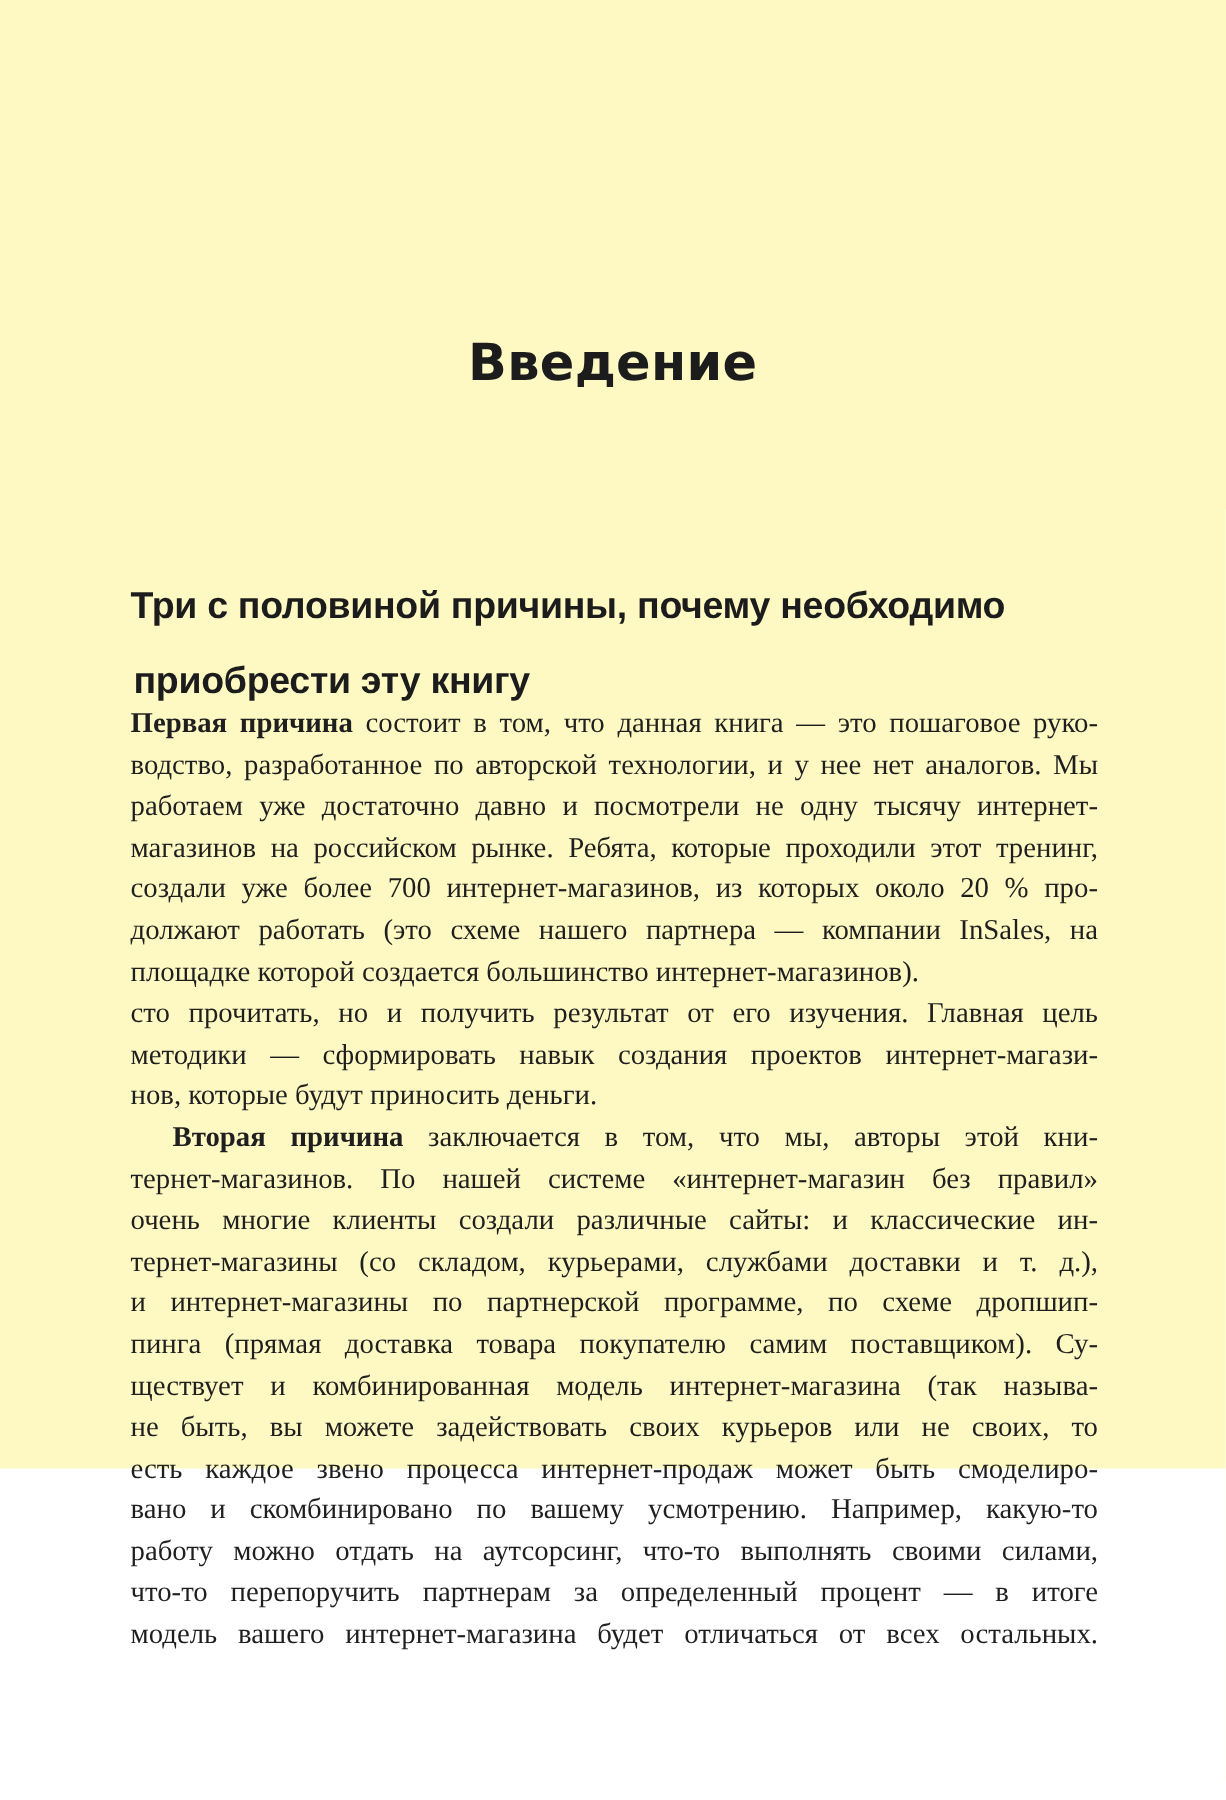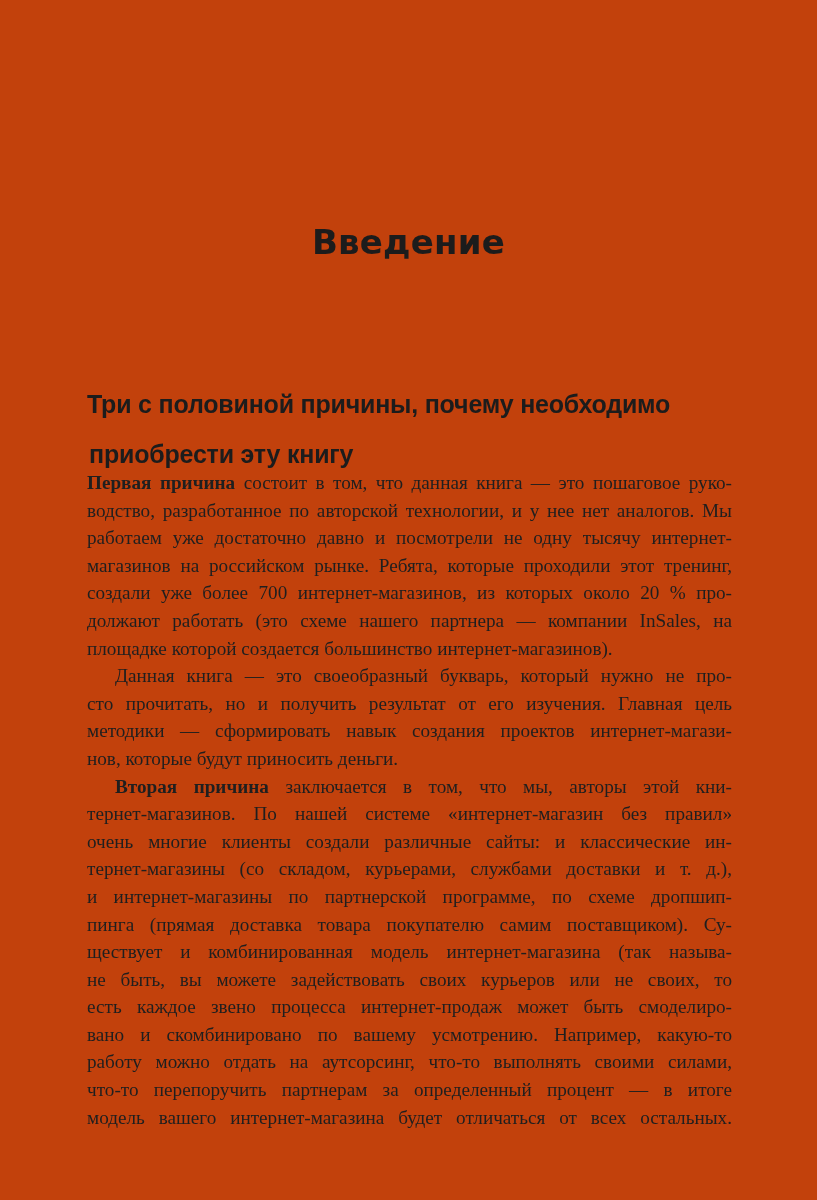--- a/index.html
+++ b/index.html
@@ -1,17 +1,17 @@
 <!DOCTYPE html>
 <html><head>
   <meta charset="utf-8">
   <style>
     html, body { margin: 0; padding: 0; background: #ffffff; }
     body { width: 817px; height: 1200px; position: relative; overflow: hidden; color: #1a1a1a; }
-    .page { position: absolute; left: 0; top: 0; width: 817px; height: 1200px; background: #c2410c; }
+    .page { position: absolute; left: 0; top: 0; width: 817px; height: 979px; background: #fef9c3; }
     .chapter-title {
       position: absolute; left: 0; top: 222px; width: 817px; text-align: center;
       font-family: "DejaVu Sans", sans-serif; font-weight: bold; font-size: 34px;
       letter-spacing: 0.2px; color: #1c1c1c; margin: 0;
     }
     .section-title {
       position: absolute; left: 87px; top: 388px; width: 660px;
       font-family: "Liberation Sans", sans-serif; font-weight: bold; font-size: 25px;
       line-height: 32px; color: #1c1c1c; margin: 0; letter-spacing: -0.2px;
     }
@@ -44,21 +44,20 @@
       <span class="line"><b class="lead">Первая причина</b><span> состоит в том, что данная книга — это пошаговое руко-</span></span>
       <span class="line">водство, разработанное по авторской технологии, и у нее нет аналогов. Мы</span>
       <span class="line">работаем уже достаточно давно и посмотрели не одну тысячу интернет-</span>
       <span class="line">магазинов на российском рынке. Ребята, которые проходили этот тренинг,</span>
       <span class="line">создали уже более 700 интернет-магазинов, из которых около 20 % про-</span>
       <span class="line">должают работать (это схеме нашего партнера — компании InSales, на</span>
       <span class="line last">площадке которой создается большинство интернет-магазинов).</span>
     </div>
 
     <div>
-      <span class="line indent">Данная книга — это своеобразный букварь, который нужно не про-</span>
       <span class="line">сто прочитать, но и получить результат от его изучения. Главная цель</span>
       <span class="line">методики — сформировать навык создания проектов интернет-магази-</span>
       <span class="line last">нов, которые будут приносить деньги.</span>
     </div>
 
     <div>
       <span class="line indent"><b class="lead">Вторая причина</b><span> заключается в том, что мы, авторы этой кни-</span></span>
       <span class="line">тернет-магазинов. По нашей системе «интернет-магазин без правил»</span>
       <span class="line">очень многие клиенты создали различные сайты: и классические ин-</span>
       <span class="line">тернет-магазины (со складом, курьерами, службами доставки и т. д.),</span>

